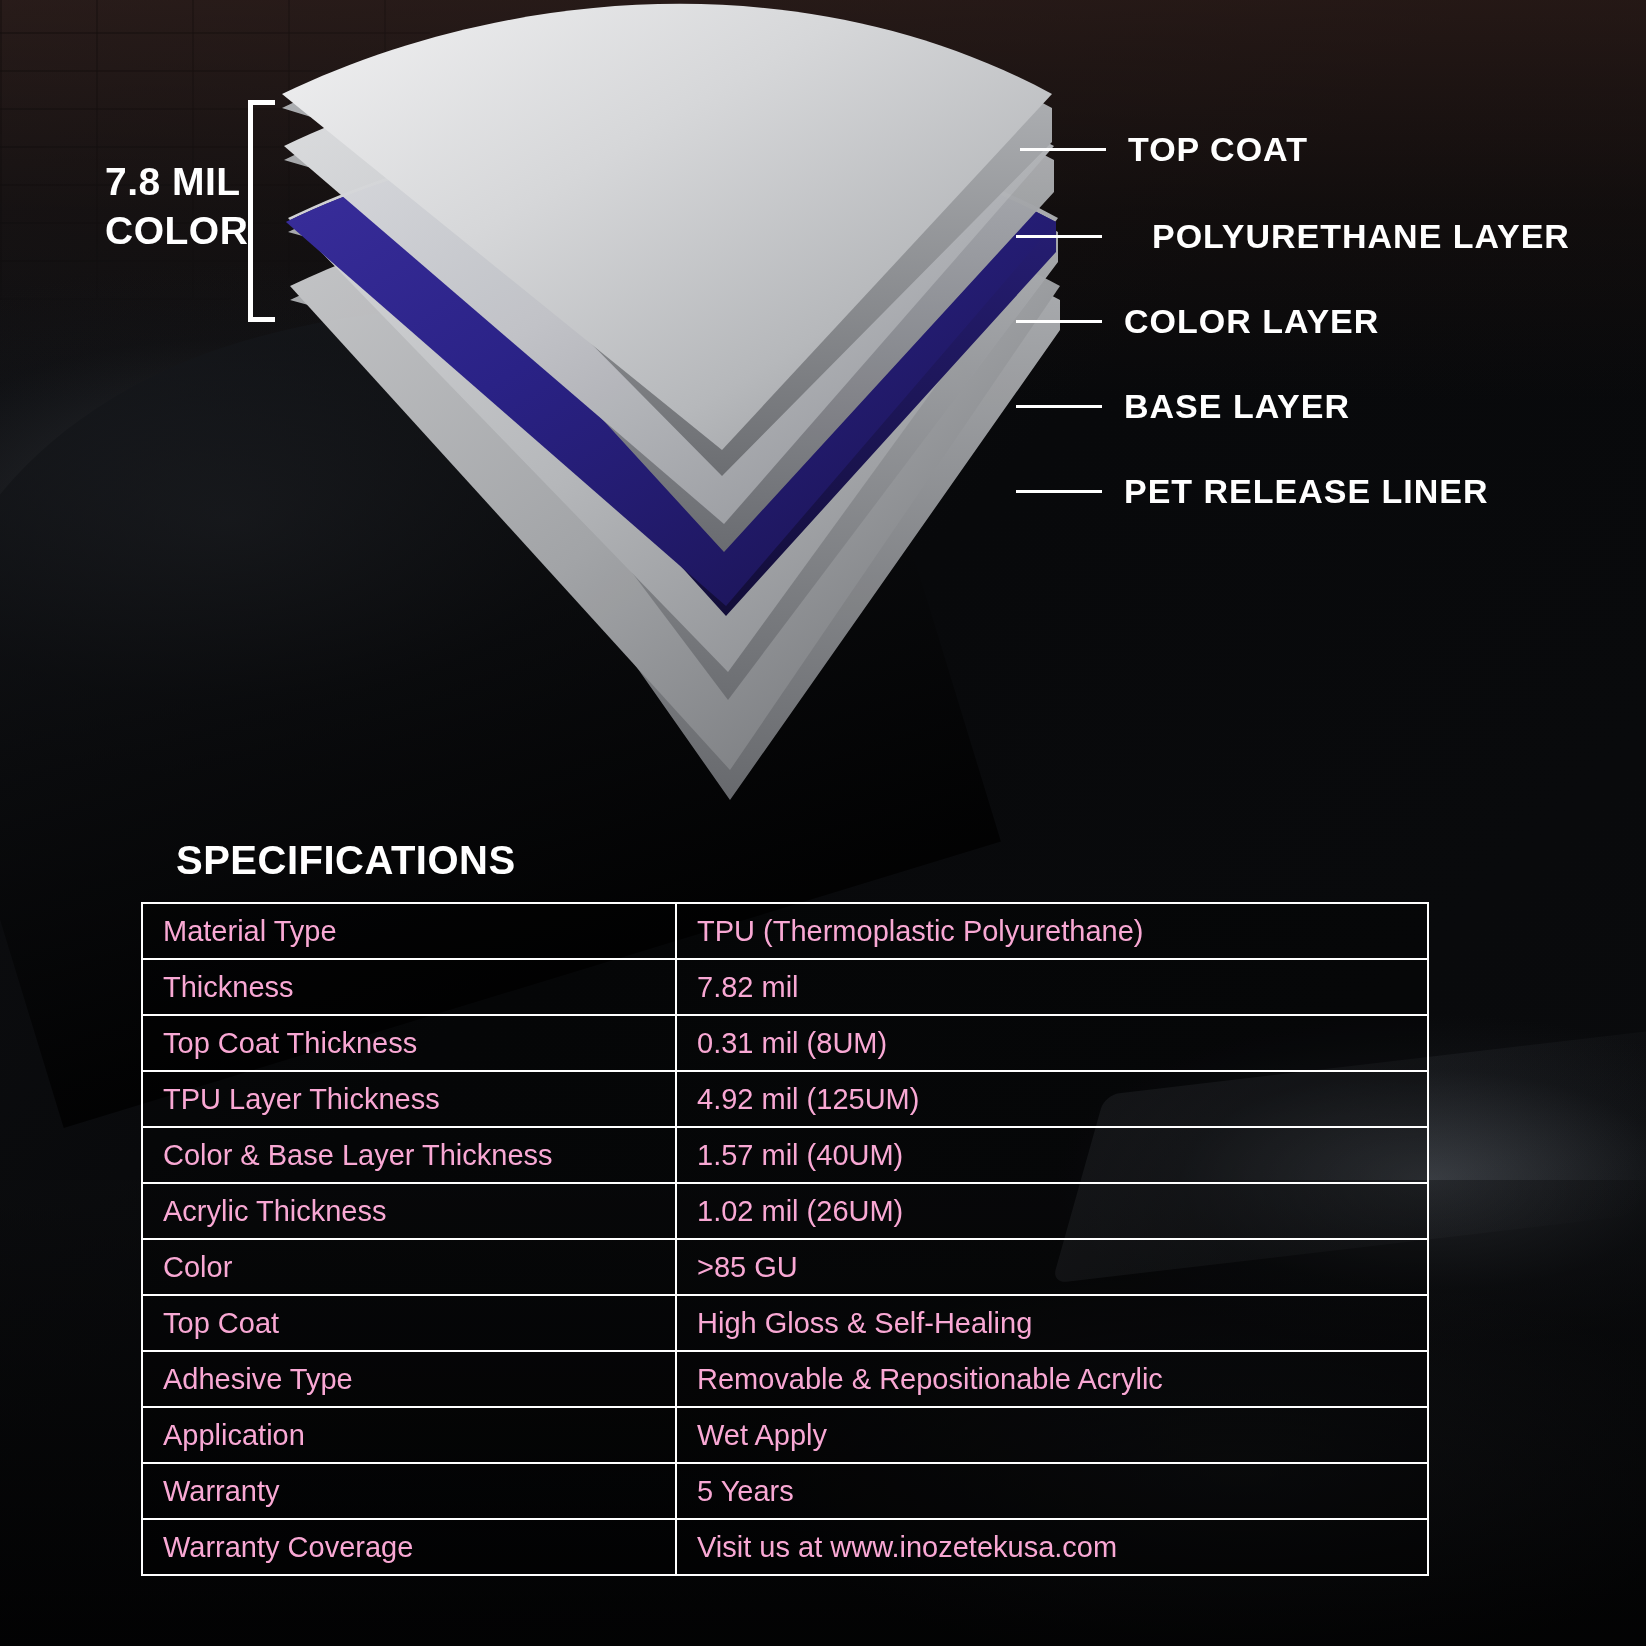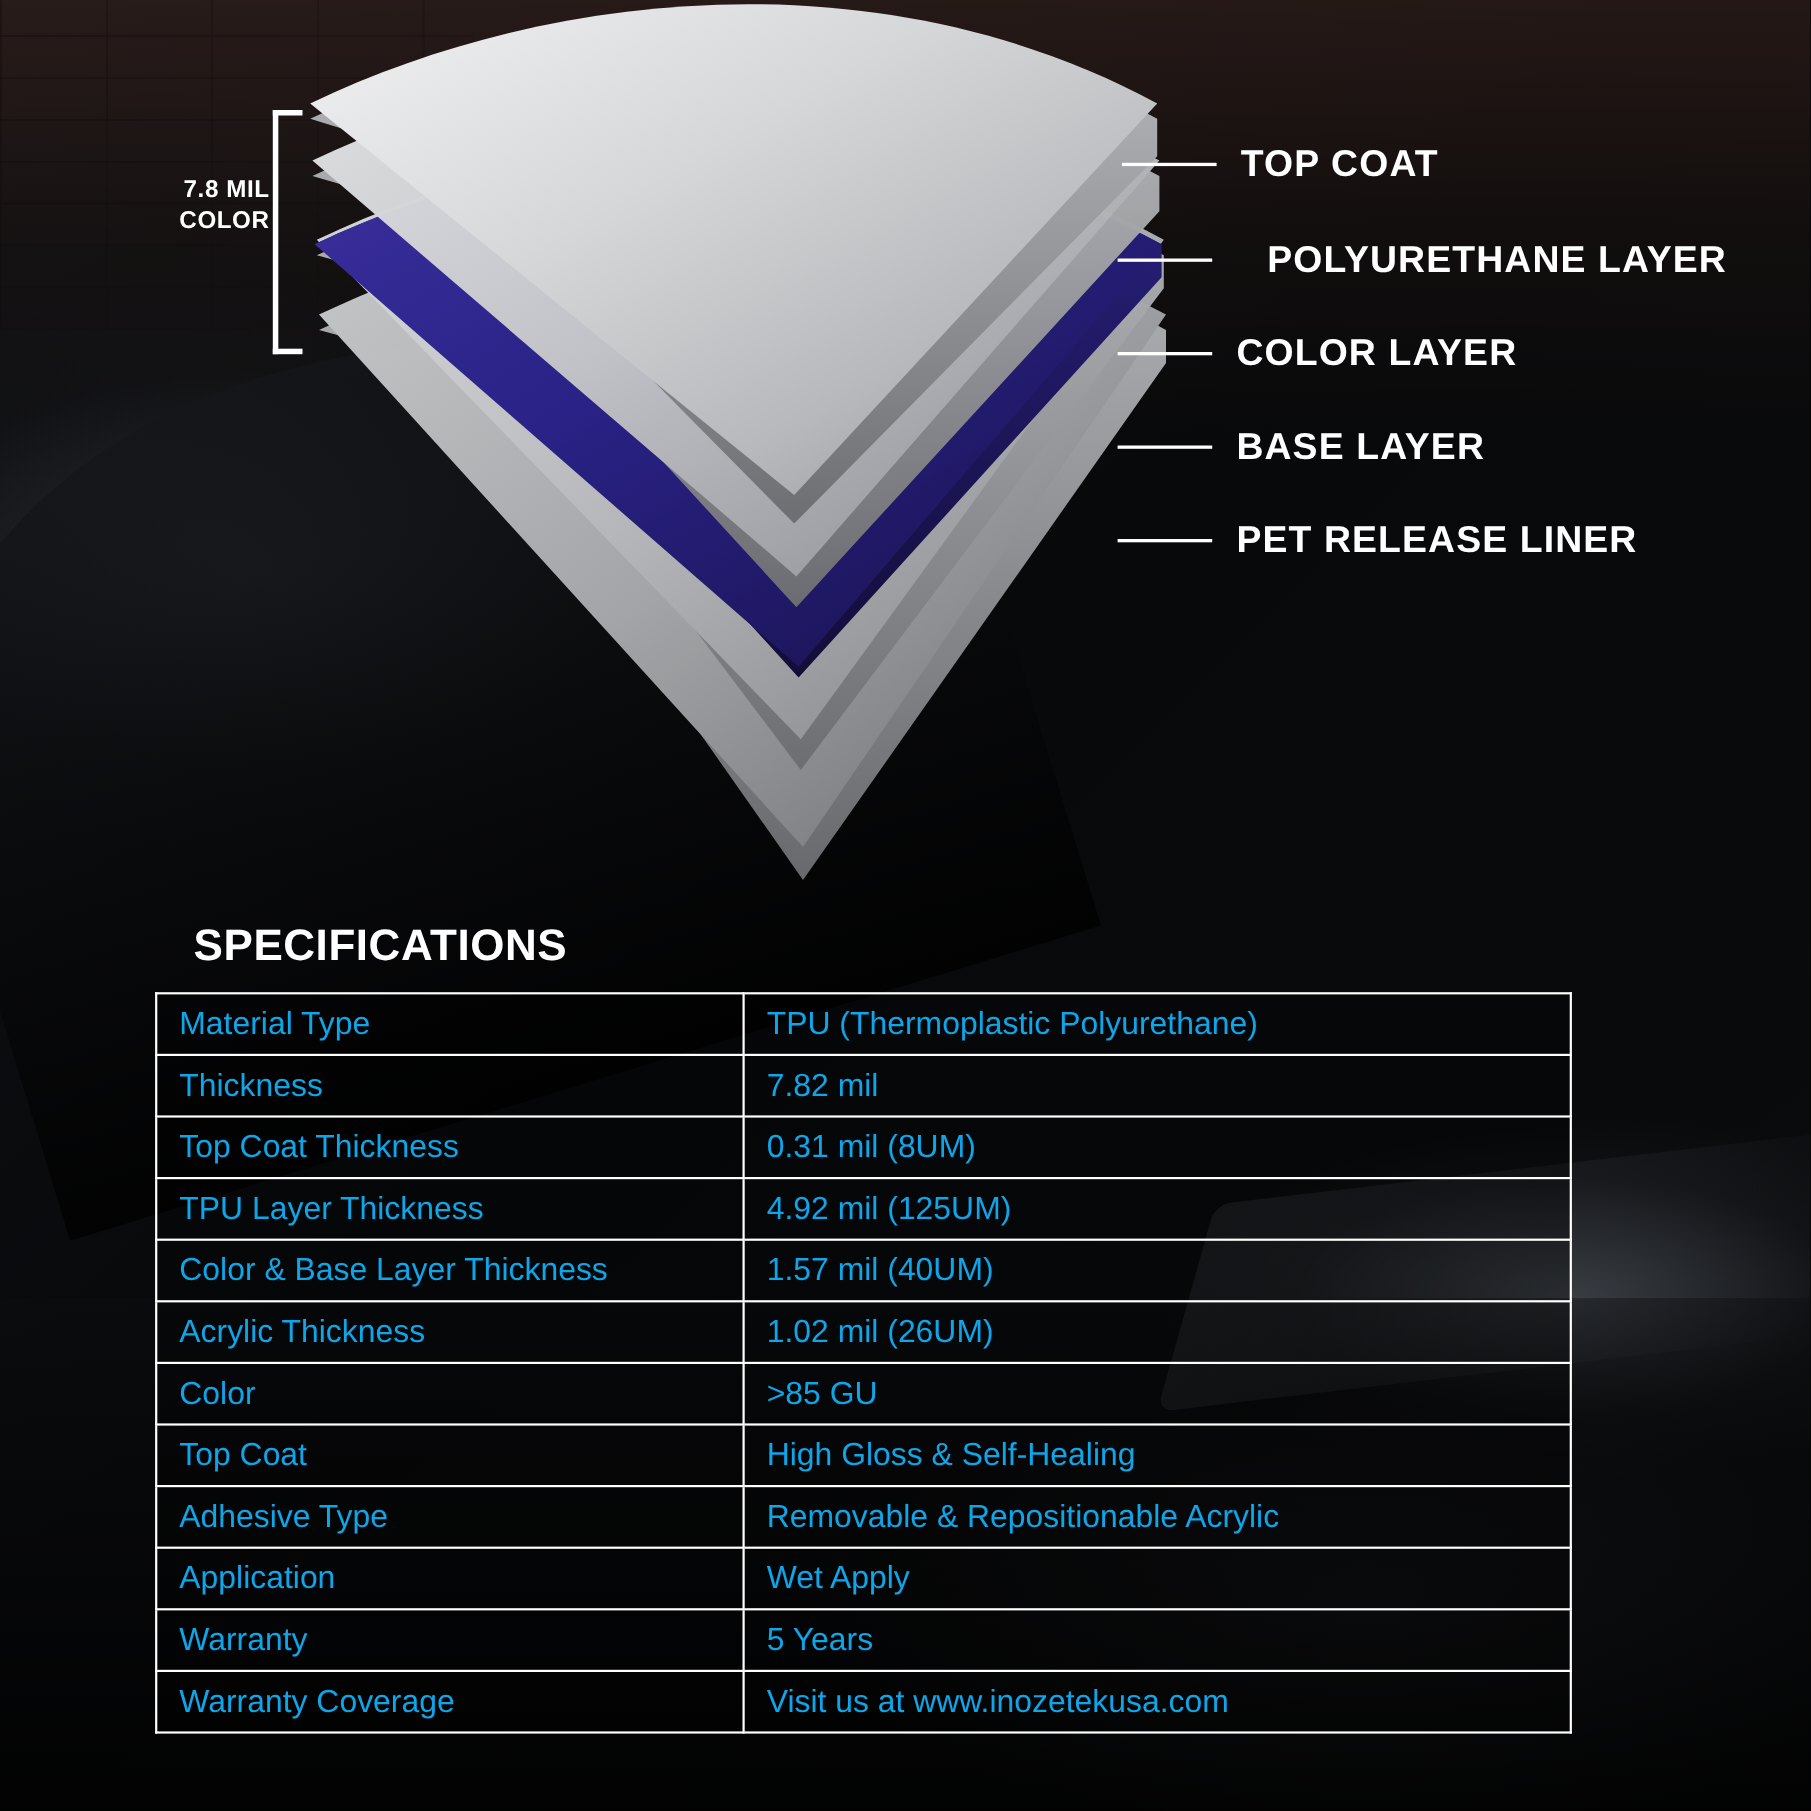--- a/index.html
+++ b/index.html
@@ -88,22 +88,22 @@
     height: 212px;
     border-left: 5px solid #ffffff;
     border-top: 5px solid #ffffff;
     border-bottom: 5px solid #ffffff;
   }
   #thickness-label {
     position: absolute;
     left: 105px;
     top: 158px;
     width: 140px;
-    text-align: right;
-    font-size: 22px;
+    text-align: left;
+    font-size: 39px;
     font-weight: bold;
     letter-spacing: 0.5px;
     line-height: 1.25;
     color: #ffffff;
   }
 
   
   .callout {
     position: absolute;
     display: flex;
@@ -146,21 +146,21 @@
     top: 902px;
     width: 1288px;
     border-collapse: collapse;
     table-layout: fixed;
   }
   #spec-table td {
     border: 2px solid #ffffff;
     height: 54px;
     padding: 0 0 0 20px;
     font-size: 29px;
-    color: #0ea5e9;
+    color: #f9a8d4;
     vertical-align: middle;
     background: rgba(0,0,0,0.28);
   }
   #spec-table td.k { width: 512px; }
 </style>
 </head>
 <body>
 
 <div id="bg">
   <div class="carshape" id="hood-edge"></div>

